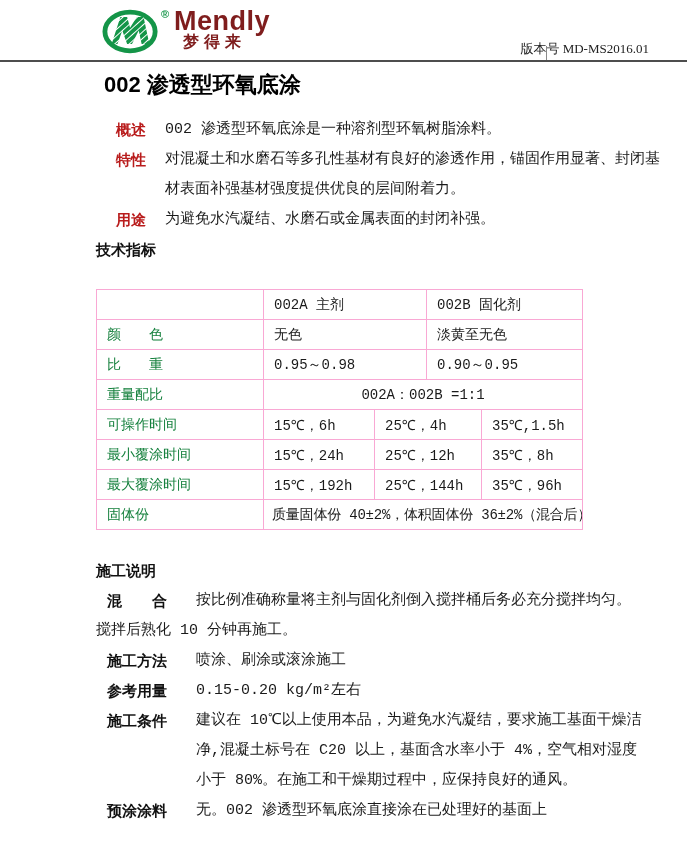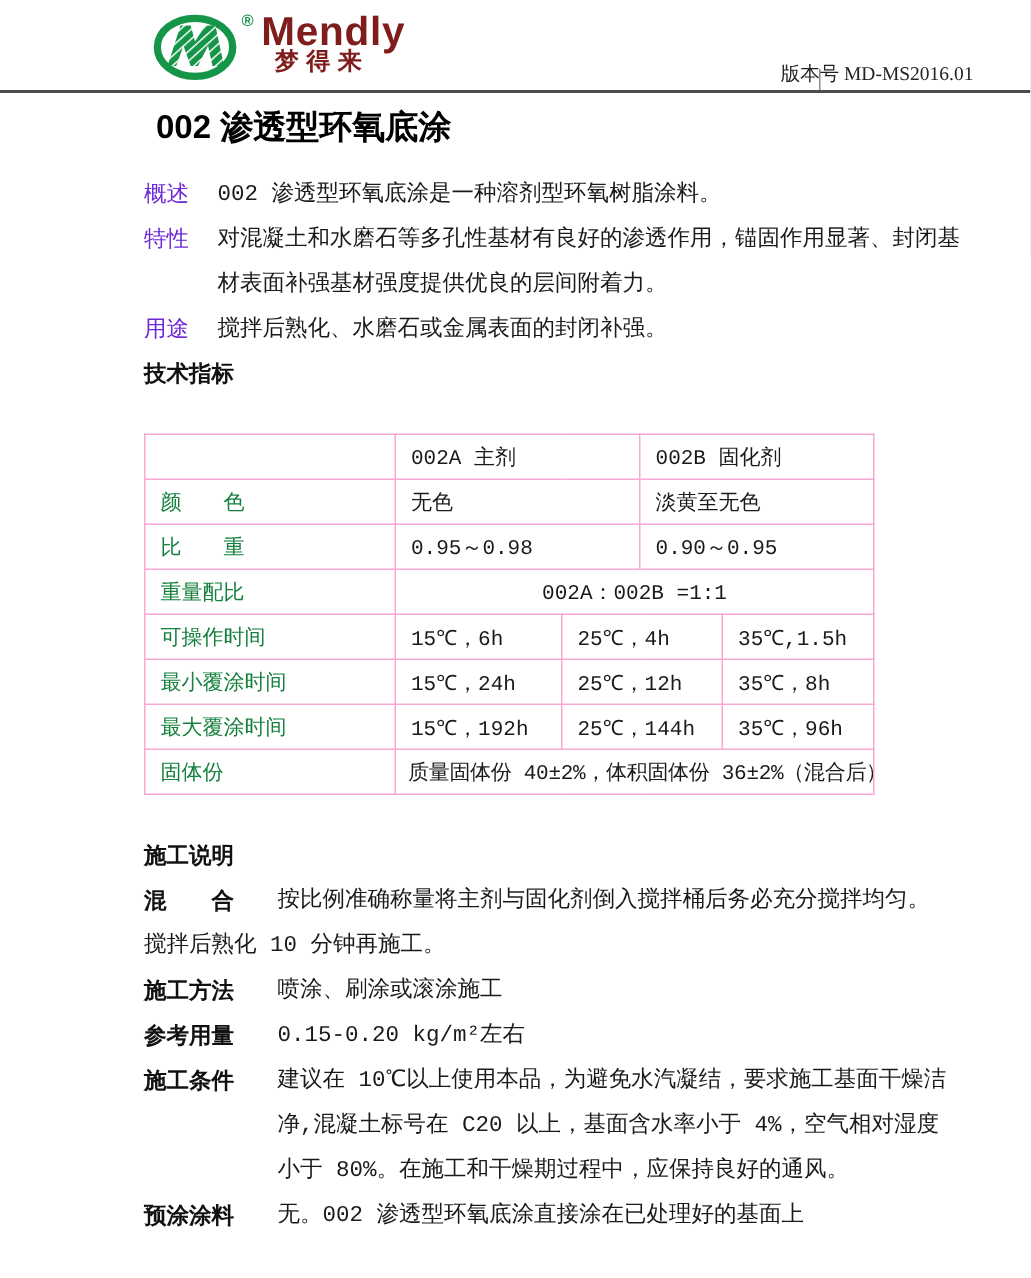--- a/index.html
+++ b/index.html
@@ -53,21 +53,21 @@
     margin:9px 0 0 104px;
     font-family:"Liberation Sans","DejaVu Sans",sans-serif;
     font-weight:bold;font-size:22px;line-height:28px;color:#000;
   }
   
   .content{margin-left:96px;}
   .intro{margin-top:16px;}
   .flex-row{display:flex;line-height:30px;font-size:15px;}
   .intro-label{
     font-family:"Liberation Sans","DejaVu Sans",sans-serif;
-    font-weight:normal;width:49px;flex-shrink:0;color:#6d28d9;
+    font-weight:bold;width:49px;flex-shrink:0;color:#b91c1c;margin-left:20px;
   }
   .intro-text{
     width:500px;
     font-family:"Liberation Mono","Liberation Serif",serif;
   }
   .section-heading{
     font-family:"Liberation Sans","DejaVu Sans",sans-serif;
     font-weight:bold;font-size:15px;line-height:30px;color:#111;
   }
   
@@ -86,21 +86,21 @@
   .spec-table td.lbl{
     font-family:"Liberation Sans","DejaVu Sans",sans-serif;
     font-weight:normal;color:#15803d;
   }
   .spec-table td.center{text-align:center;padding:0;}
   .spec-table td.tight{padding-left:8px;letter-spacing:-0.2px;}
   
   .construction-heading{margin-top:26px;}
   .c-label{
     font-family:"Liberation Sans","DejaVu Sans",sans-serif;
-    font-weight:bold;width:89px;flex-shrink:0;color:#111;
+    font-weight:bold;width:89px;flex-shrink:0;color:#111;margin-left:11px;
   }
   .c-text{
     width:455px;
     font-family:"Liberation Mono","Liberation Serif",serif;
   }
   .c-note{
     line-height:30px;font-size:15px;
     font-family:"Liberation Mono","Liberation Serif",serif;
   }
 </style>
@@ -139,21 +139,21 @@
       <div class="flex-row">
         <span class="intro-label">概述</span>
         <span class="intro-text">002 渗透型环氧底涂是一种溶剂型环氧树脂涂料。</span>
       </div>
       <div class="flex-row">
         <span class="intro-label">特性</span>
         <span class="intro-text">对混凝土和水磨石等多孔性基材有良好的渗透作用，锚固作用显著、封闭基材表面补强基材强度提供优良的层间附着力。</span>
       </div>
       <div class="flex-row">
         <span class="intro-label">用途</span>
-        <span class="intro-text">搅拌后熟化、水磨石或金属表面的封闭补强。</span>
+        <span class="intro-text">为避免水汽凝结、水磨石或金属表面的封闭补强。</span>
       </div>
     </div>
 
     <div class="section-heading">技术指标</div>
 
     <table class="spec-table">
       <colgroup>
         <col style="width:167px">
           <col style="width:111px">
           <col style="width:52px">

